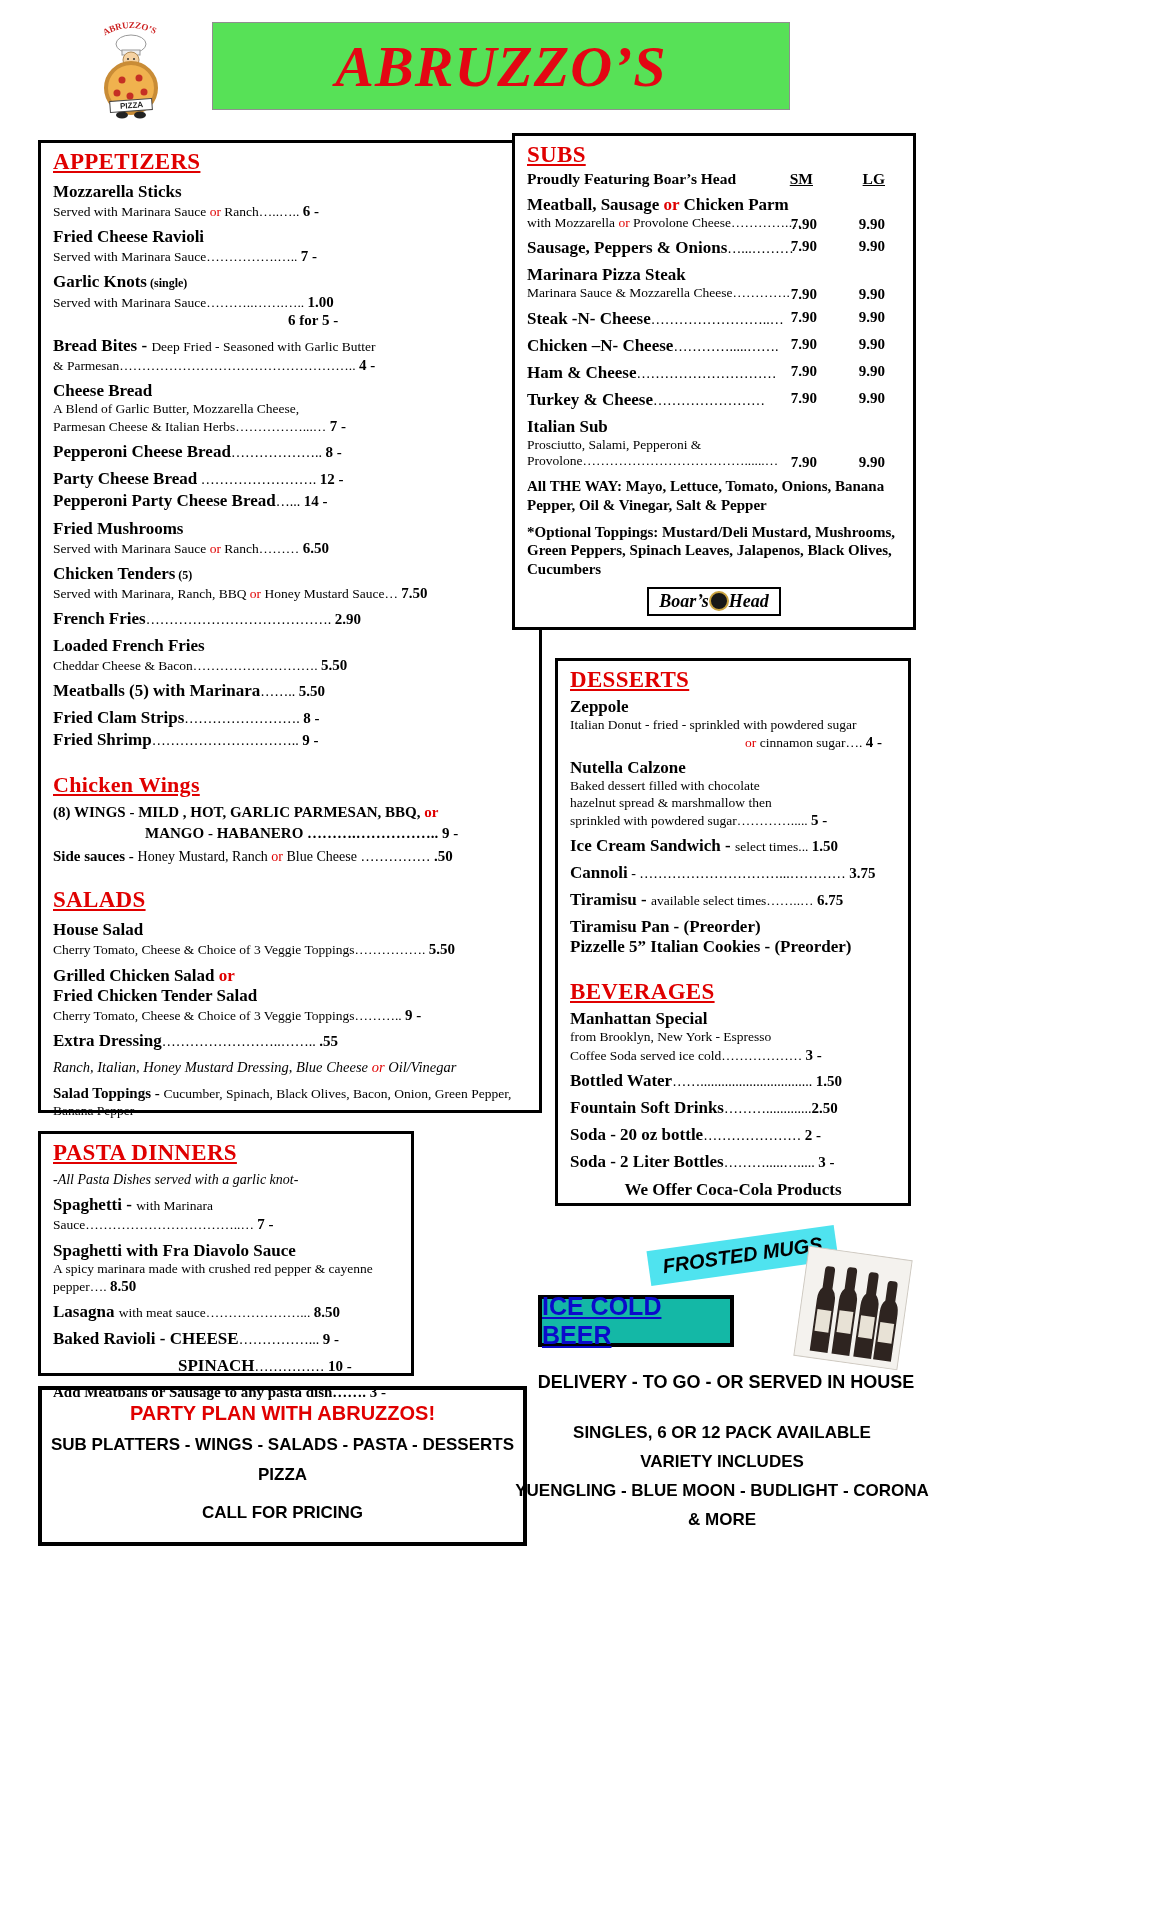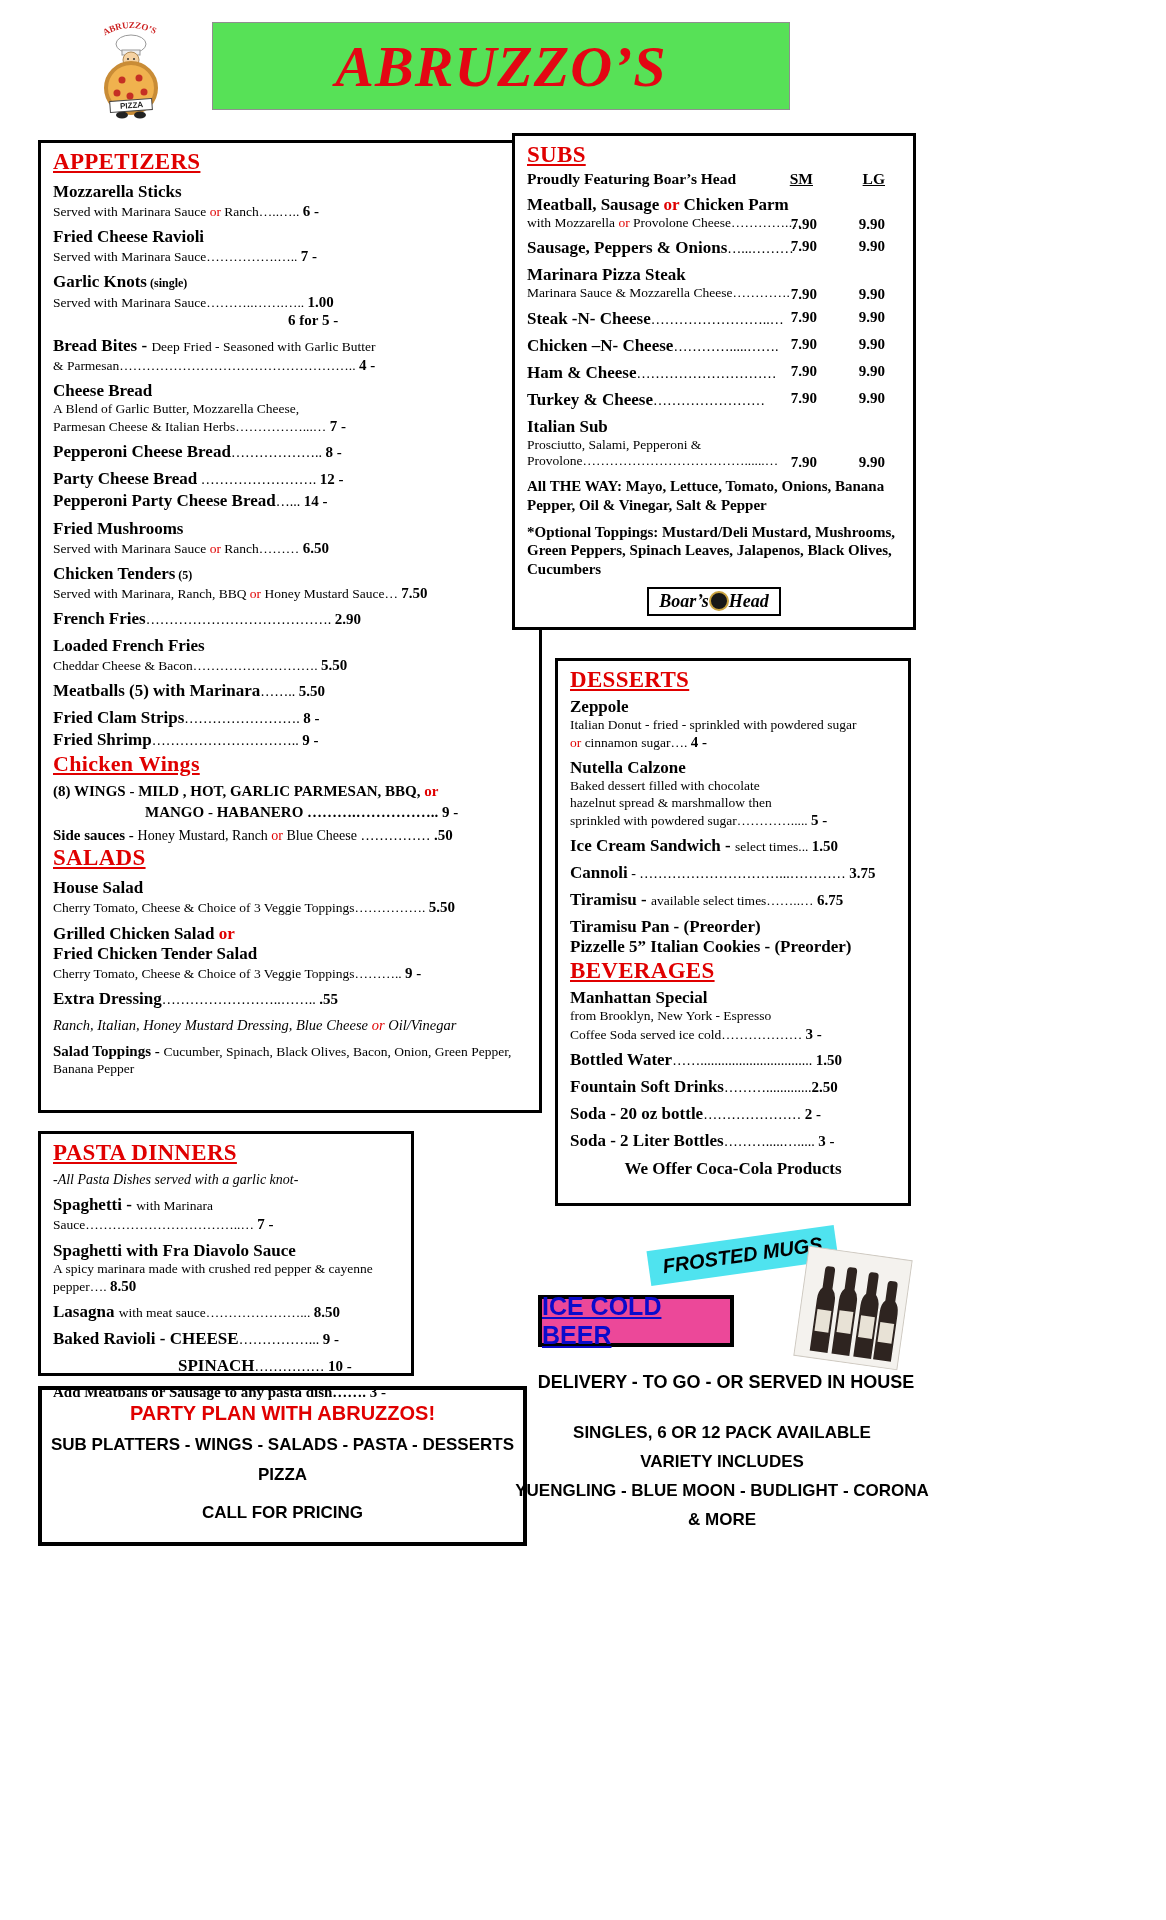--- a/index.html
+++ b/index.html
@@ -10,21 +10,21 @@
 
   
   .banner{left:212px;top:22px;width:578px;height:88px;background:#57e157;border:1px solid #8f8f8f;display:flex;align-items:center;justify-content:center}
   .banner .title{font-size:58px;font-style:italic;font-weight:bold;color:#e30613;letter-spacing:1px;font-family:"Liberation Serif",serif}
   .logo{left:86px;top:12px;width:90px;height:110px}
 
   
   .menu-box{border:3px solid #000;background:#fff}
   .sec{padding:6px 12px 0 12px}
   .h-red{color:#e00000;font-weight:bold;font-size:23px;text-decoration:underline;letter-spacing:.3px}
-  .h-mid{margin-top:1px}
+  .h-mid{margin-top:22px}
 
   .ai{margin-top:7px}
   .ln{line-height:1.18}
   .nm{font-weight:bold;font-size:17px}
   .q{font-size:12px;font-weight:bold}
   .ds{font-size:13.5px;line-height:1.2}
   .ds-inline{font-size:13.5px}
   .dots{font-weight:normal;font-size:14px}
   .pr{font-weight:bold;font-size:15px}
   .red{color:#e00000}
@@ -58,26 +58,26 @@
   .colh.sm{right:88px}
   .colh.lg{right:16px}
   .si{margin-top:7px}
   .bp{font-weight:bold;font-size:15px;line-height:1.25;margin-top:8px}
   .bh-wrap{display:flex;justify-content:center;margin-top:8px}
   .bh{border:2px solid #000;padding:2px 10px;display:flex;align-items:center;gap:0}
   .bh .bh-txt{font-style:italic;font-weight:bold;font-size:18px;font-family:"Liberation Serif",serif}
   .bh .bh-seal{width:20px;height:20px;border-radius:50%;background:#181818;border:2px solid #c9a23f;display:inline-block}
 
   
-  .zep2{text-align:left;padding-right:14px}
+  .zep2{text-align:right;padding-right:14px}
   .ctr{text-align:center;font-weight:bold;font-size:17px;margin-top:8px}
 
   
   .frosted{left:648px;top:1238px;background:#4fe3ef;color:#000;font-family:"Liberation Sans",sans-serif;font-weight:bold;font-style:italic;font-size:20px;padding:6px 14px;transform:rotate(-8deg)}
-  .icebeer{left:538px;top:1295px;width:196px;height:52px;border:4px solid #000;background:#ec4899;display:flex;align-items:center;justify-content:center}
+  .icebeer{left:538px;top:1295px;width:196px;height:52px;border:4px solid #000;background:#14b8a6;display:flex;align-items:center;justify-content:center}
   .icebeer span{color:#0b0bcb;font-family:"Liberation Sans",sans-serif;font-weight:bold;font-size:25px;text-decoration:underline}
   .bottles{left:800px;top:1252px;width:106px;height:112px;transform:rotate(8deg)}
 
   .delivery{left:530px;top:1372px;width:392px;text-align:center;font-family:"Liberation Sans",sans-serif;font-weight:bold;font-size:18px}
   .beerlines{left:512px;top:1414px;width:420px;text-align:center;font-family:"Liberation Sans",sans-serif;font-weight:bold;font-size:17px}
   .beerlines div{margin-top:9px}
 </style>
 </head>
 <body>
 

